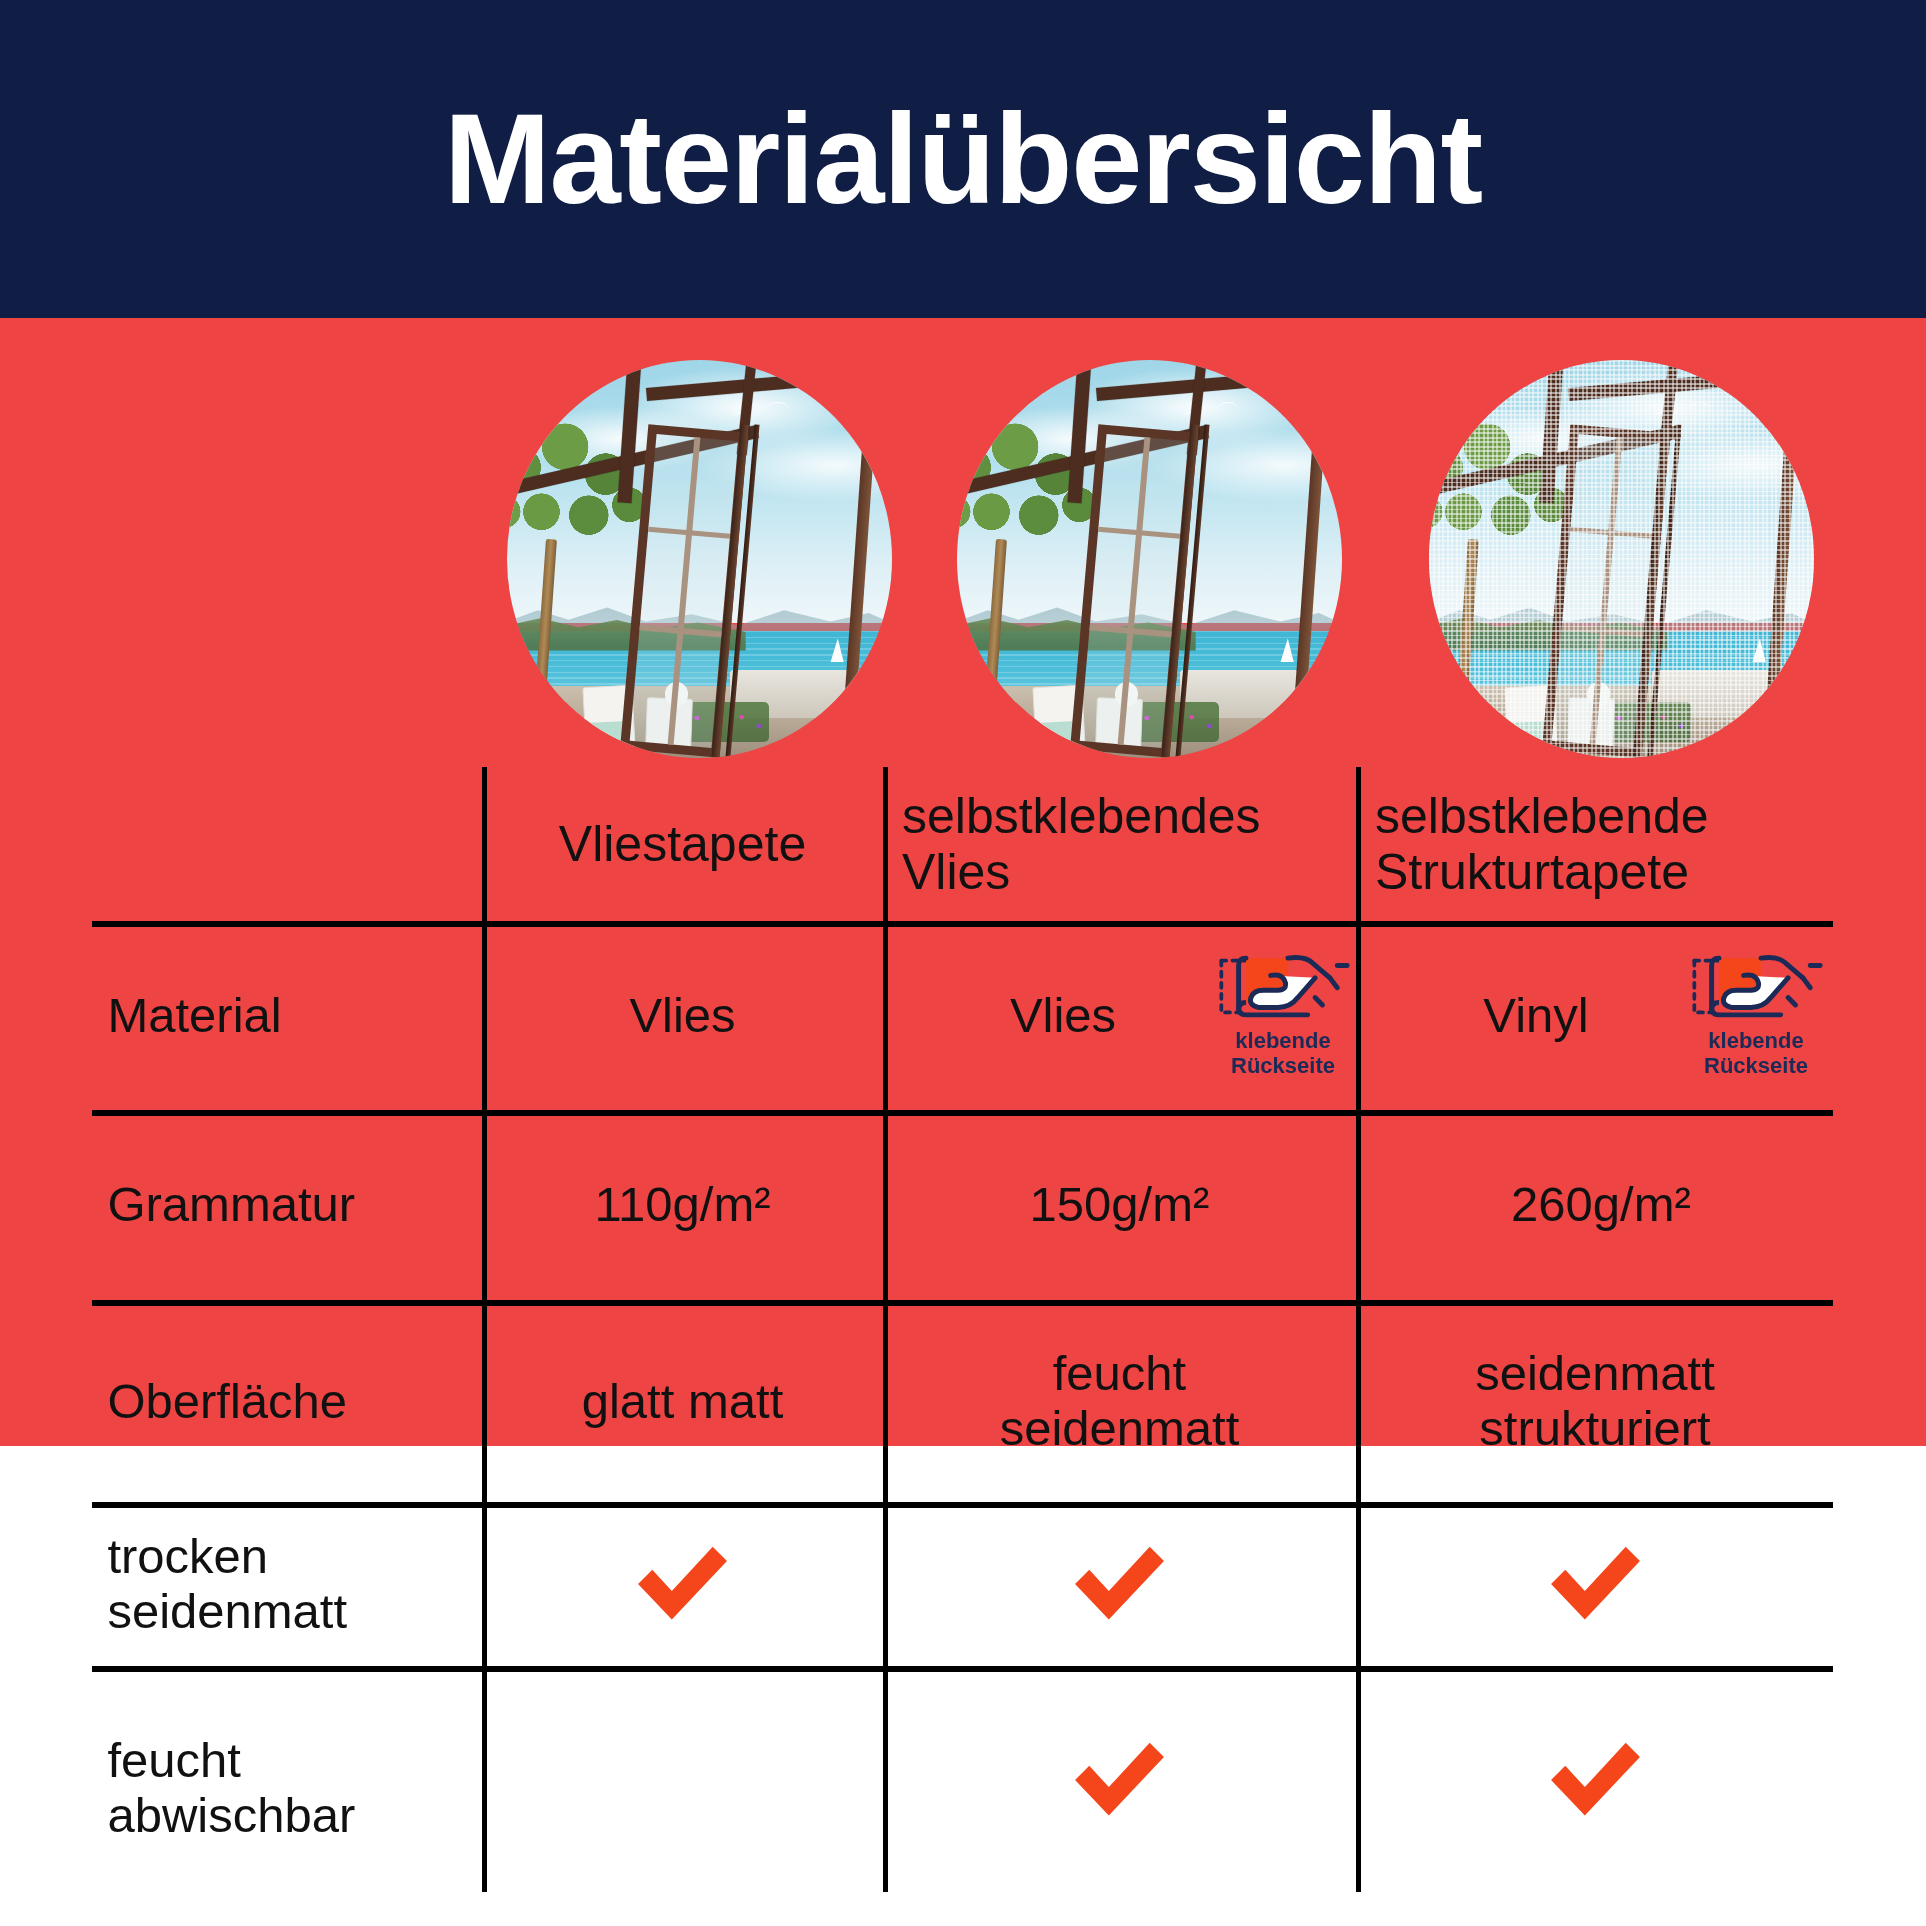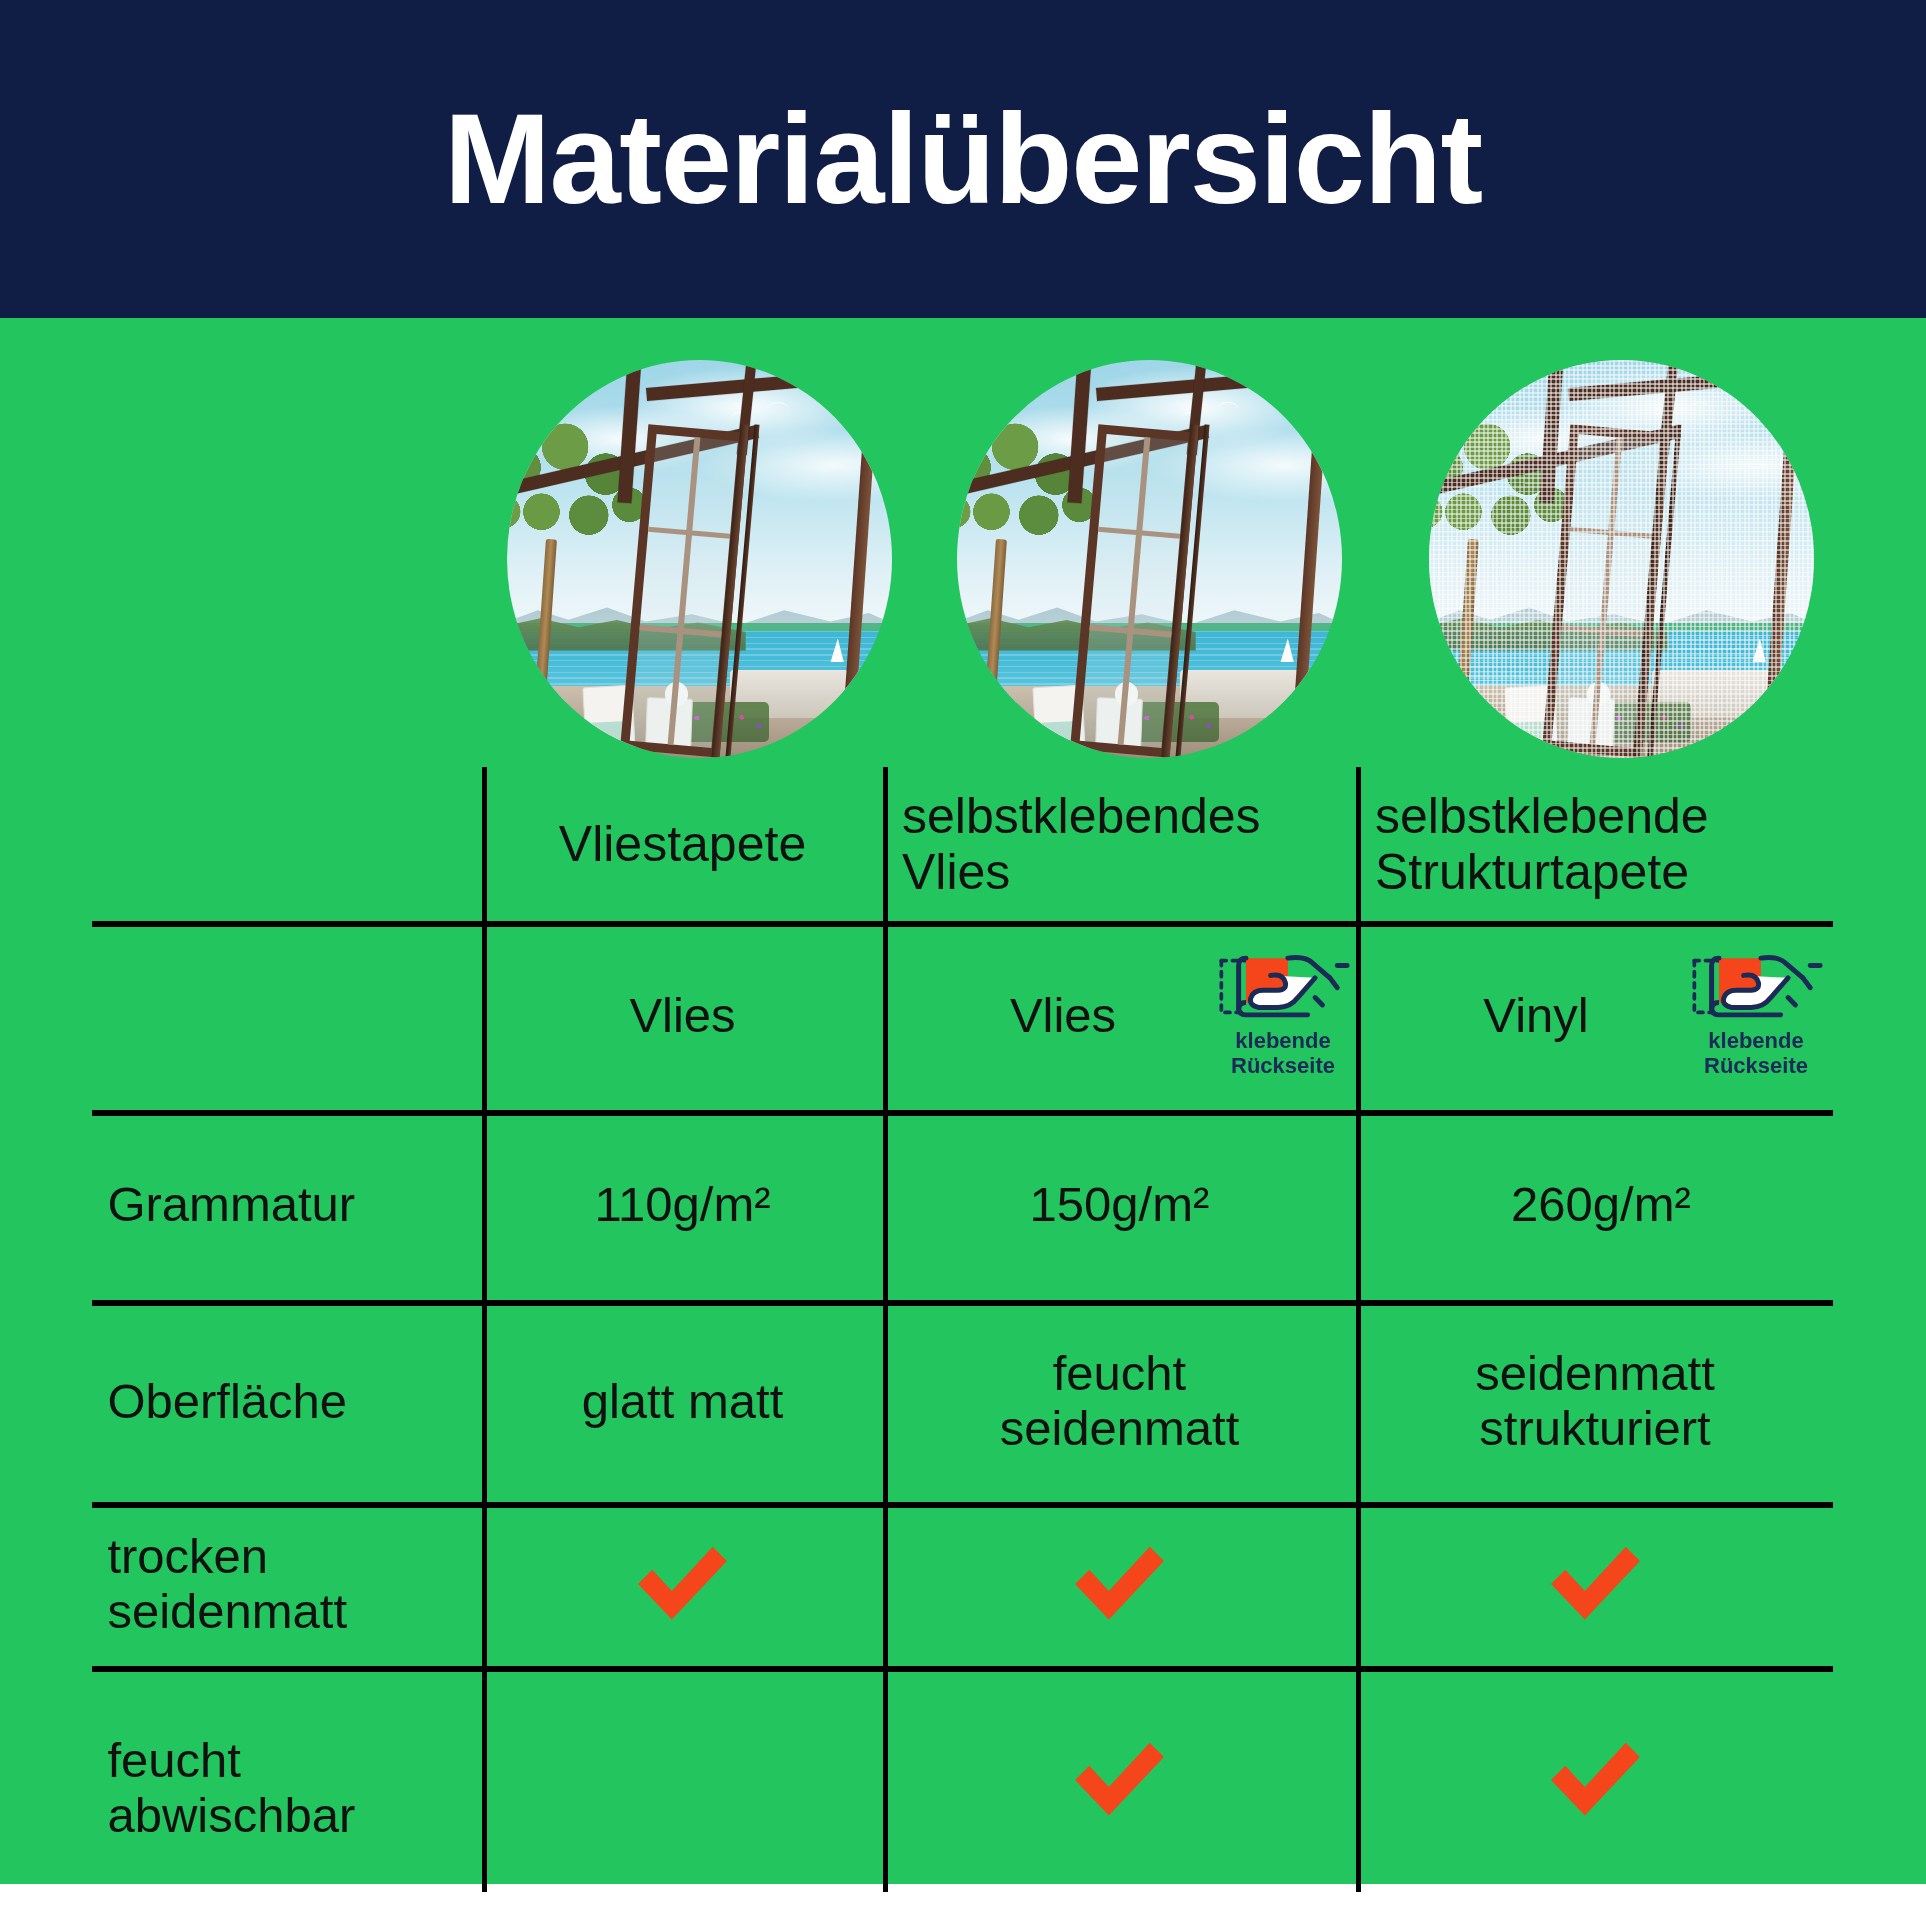--- a/index.html
+++ b/index.html
@@ -2,21 +2,21 @@
 <html style="font-size:10.3px"><head>
 <meta charset="utf-8">
 <style>
   * { box-sizing: border-box; margin: 0; padding: 0; }
   html, body {
     width: 1926px; height: 1926px;
     background: #ffffff;
     font-family: "Liberation Sans", sans-serif;
     overflow: hidden;
   }
-  #root { position: relative; width: 1926px; height: 1884px; background:#22c55e; }
+  #root { position: relative; width: 1926px; height: 1446px; background:#ef4444; }
 
   
   .banner {
     position: absolute; left: 0; top: 0;
     width: 1926px; height: 318px;
     background: #101E46;
     display: flex; align-items: center; justify-content: center;
   }
   .banner-title {
     color: #ffffff;
@@ -367,20 +367,21 @@
     <div class="hline r1"></div>
     <div class="hline r2"></div>
     <div class="hline r3"></div>
     <div class="hline r4"></div>
     <div class="hline r5"></div>
 
     <div class="cell center colhead" style="left:390px; top:0; width:401px; height:154px;">Vliestapete</div>
     <div class="cell colhead" style="left:810px; top:0; width:449px; height:154px; justify-content:flex-start; align-items:center;">selbstklebendes Vlies</div>
     <div class="cell colhead" style="left:1283px; top:0; width:458px; height:154px; justify-content:flex-start; align-items:center;">selbstklebende Strukturtapete</div>
 
+    <div class="cell left" style="left:0; top:154px; width:390px; height:189px;">Material</div>
     <div class="cell center" style="left:390px; top:154px; width:401px; height:189px;">Vlies</div>
     <div class="cell center" style="left:791px; top:154px; width:360px; height:189px;">Vlies</div>
     <div class="cell center" style="left:1264px; top:154px; width:360px; height:189px;">Vinyl</div>
 
     <div class="badge" style="left:1117px; top:181px;">
       <span class="glyph">
         <svg viewBox="0 0 120 62" width="148" height="77" xmlns="http://www.w3.org/2000/svg">
           <g fill="none" stroke="#1B2A56" stroke-width="3" stroke-linecap="round" stroke-linejoin="round">
             <path d="M10 10 L10 52 L30 52" stroke-dasharray="4 5"></path>
             <path d="M10 10 L32 10" stroke-dasharray="4 5"></path>

